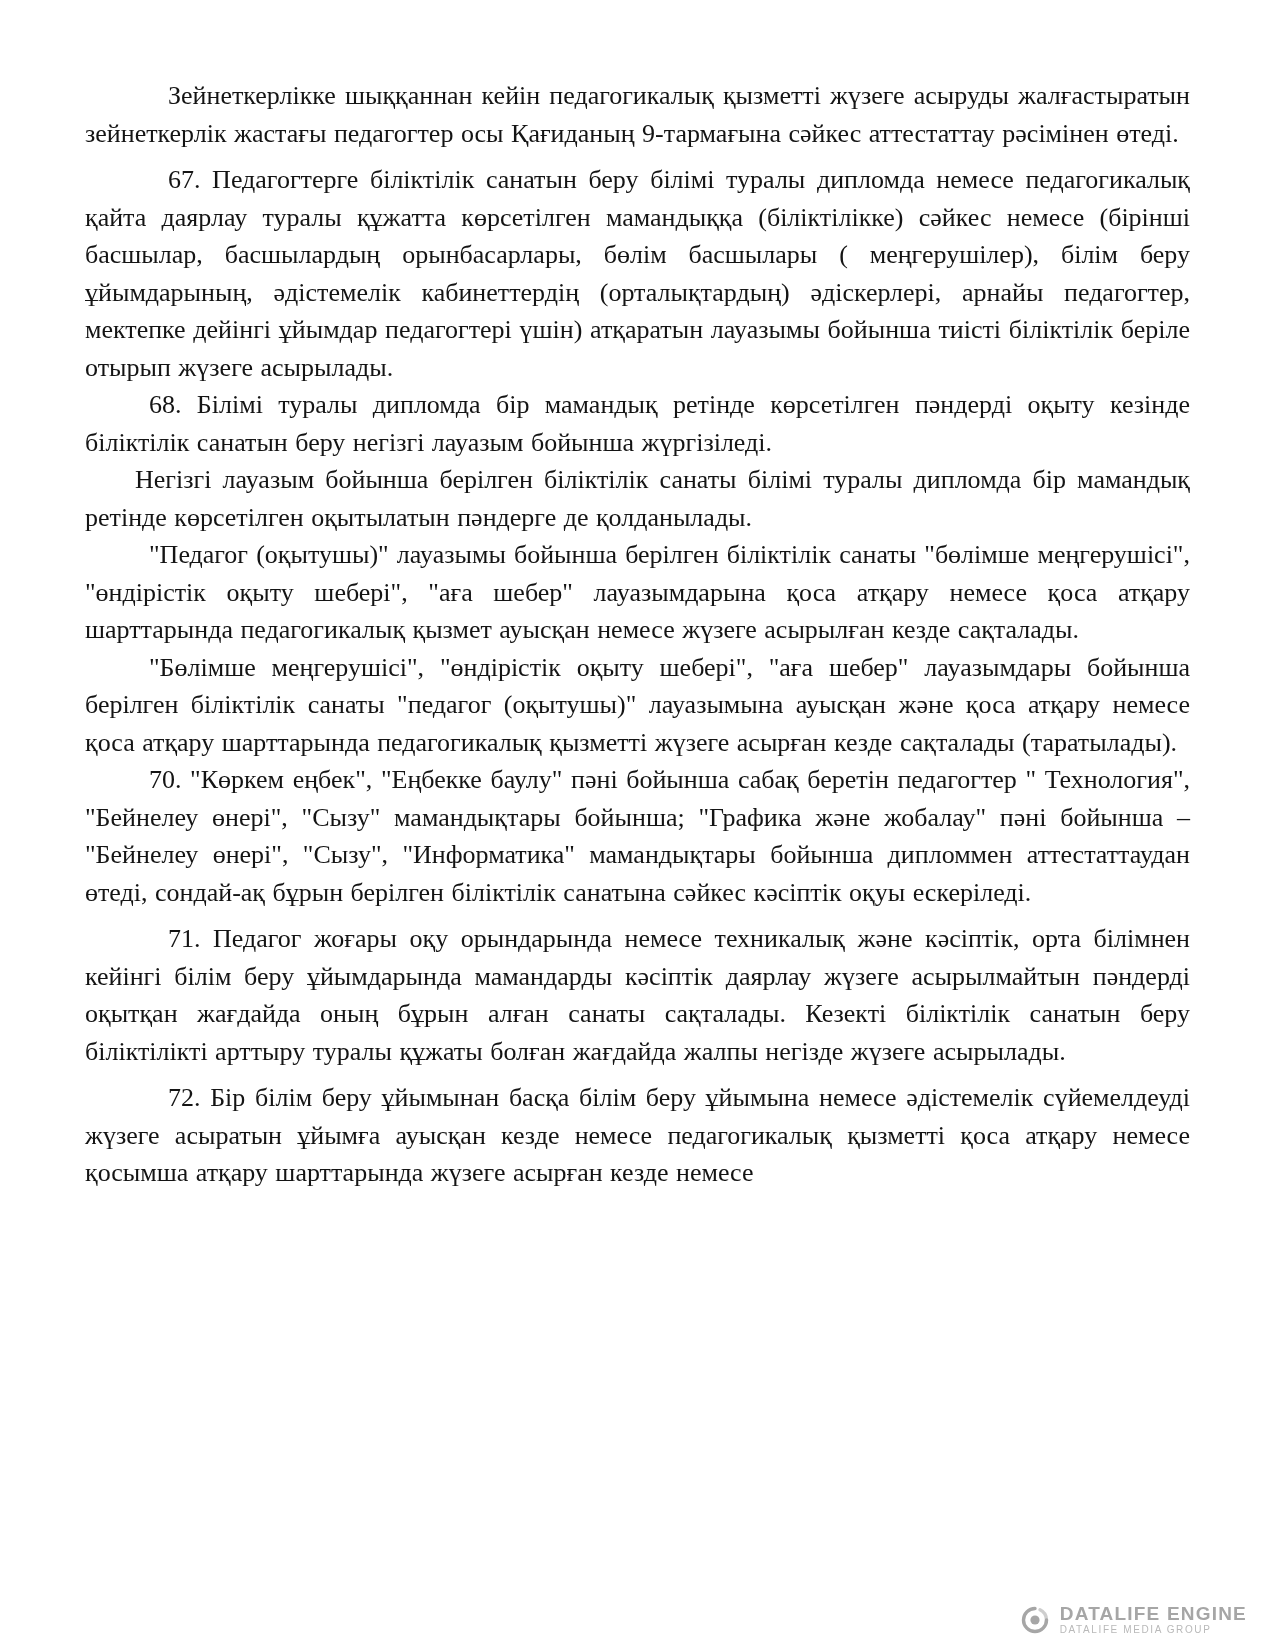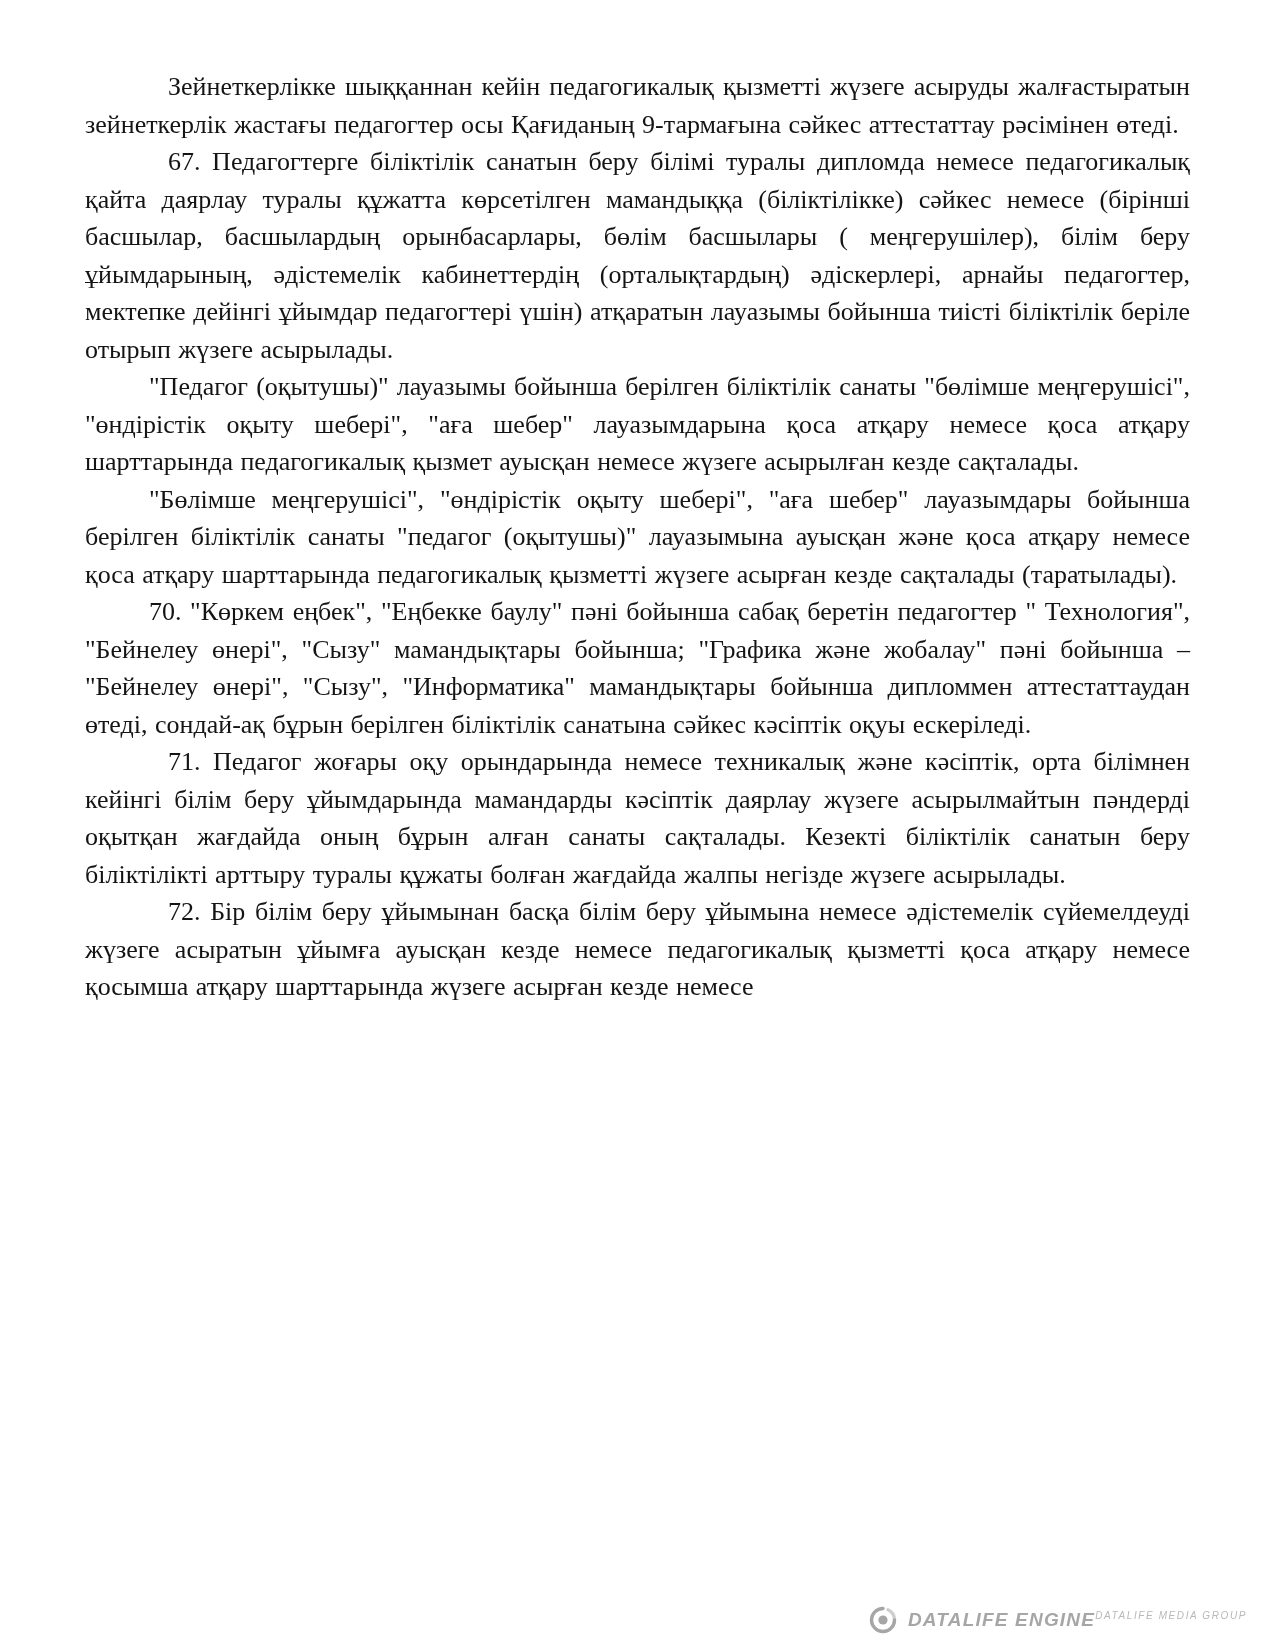--- a/index.html
+++ b/index.html
@@ -23,40 +23,40 @@
     top: 68px;
     width: 1105px;
   }
   .para {
     margin: 0;
     font-size: 26px;
     line-height: 37.5px;
     text-align: justify;
     word-spacing: 1px;
   }
-  .ind-lg { text-indent: 83px; }
+  .ind-lg { text-indent: 83px; margin-top: 9px; }
   .ind-md { text-indent: 64px; }
   .ind-sm { text-indent: 50px; }
   .watermark {
     position: absolute;
     right: 28px;
     bottom: 14px;
     display: flex;
     align-items: center;
     gap: 9px;
     font-family: "Liberation Sans", "DejaVu Sans", sans-serif;
     user-select: none;
   }
   .wm-icon {
     display: inline-flex;
     width: 32px;
     height: 32px;
   }
   .wm-icon svg { width: 32px; height: 32px; }
-  .wm-lines { display: flex; flex-direction: row; font-style: italic; }
+  .wm-lines { display: flex; flex-direction: column; }
   .wm-title {
     font-size: 19px;
     font-weight: bold;
     letter-spacing: 1.2px;
     color: #a6a6a6;
     line-height: 20px;
   }
   .wm-subtitle {
     font-size: 10px;
     letter-spacing: 1.6px;
@@ -65,20 +65,22 @@
   }
 </style>
 </head>
 <body>
 
 <div class="page">
 
   <div class="text-block">
     <p class="para ind-lg">Зейнеткерлікке шыққаннан кейін педагогикалық қызметті жүзеге асыруды жалғастыратын зейнеткерлік жастағы педагогтер осы Қағиданың 9-тармағына сәйкес аттестаттау рәсімінен өтеді.</p>
     <p class="para ind-lg">67. Педагогтерге біліктілік санатын беру білімі туралы дипломда немесе педагогикалық қайта даярлау туралы құжатта көрсетілген мамандыққа (біліктілікке) сәйкес немесе (бірінші басшылар, басшылардың орынбасарлары, бөлім басшылары ( меңгерушілер), білім беру ұйымдарының, әдістемелік кабинеттердің (орталықтардың) әдіскерлері, арнайы педагогтер, мектепке дейінгі ұйымдар педагогтері үшін) атқаратын лауазымы бойынша тиісті біліктілік беріле отырып жүзеге асырылады.</p>
+    <p class="para ind-md">68. Білімі туралы дипломда бір мамандық ретінде көрсетілген пәндерді оқыту кезінде біліктілік санатын беру негізгі лауазым бойынша жүргізіледі.</p>
+    <p class="para ind-sm">Негізгі лауазым бойынша берілген біліктілік санаты білімі туралы дипломда бір мамандық ретінде көрсетілген оқытылатын пәндерге де қолданылады.</p>
     <p class="para ind-md">"Педагог (оқытушы)" лауазымы бойынша берілген біліктілік санаты "бөлімше меңгерушісі", "өндірістік оқыту шебері", "аға шебер" лауазымдарына қоса атқару немесе қоса атқару шарттарында педагогикалық қызмет ауысқан немесе жүзеге асырылған кезде сақталады.</p>
     <p class="para ind-md">"Бөлімше меңгерушісі", "өндірістік оқыту шебері", "аға шебер" лауазымдары бойынша берілген біліктілік санаты "педагог (оқытушы)" лауазымына ауысқан және қоса атқару немесе қоса атқару шарттарында педагогикалық қызметті жүзеге асырған кезде сақталады (таратылады).</p>
     <p class="para ind-md">70. "Көркем еңбек", "Еңбекке баулу" пәні бойынша сабақ беретін педагогтер " Технология", "Бейнелеу өнері", "Сызу" мамандықтары бойынша; "Графика және жобалау" пәні бойынша – "Бейнелеу өнері", "Сызу", "Информатика" мамандықтары бойынша дипломмен аттестаттаудан өтеді, сондай-ақ бұрын берілген біліктілік санатына сәйкес кәсіптік оқуы ескеріледі.</p>
     <p class="para ind-lg">71. Педагог жоғары оқу орындарында немесе техникалық және кәсіптік, орта білімнен кейінгі білім беру ұйымдарында мамандарды кәсіптік даярлау жүзеге асырылмайтын пәндерді оқытқан жағдайда оның бұрын алған санаты сақталады. Кезекті біліктілік санатын беру біліктілікті арттыру туралы құжаты болған жағдайда жалпы негізде жүзеге асырылады.</p>
     <p class="para ind-lg">72. Бір білім беру ұйымынан басқа білім беру ұйымына немесе әдістемелік сүйемелдеуді жүзеге асыратын ұйымға ауысқан кезде немесе педагогикалық қызметті қоса атқару немесе қосымша атқару шарттарында жүзеге асырған кезде немесе</p>
   </div>
 
   <div class="watermark">
     <span class="wm-icon">
       <svg viewBox="0 0 32 32" xmlns="http://www.w3.org/2000/svg" aria-hidden="true">

